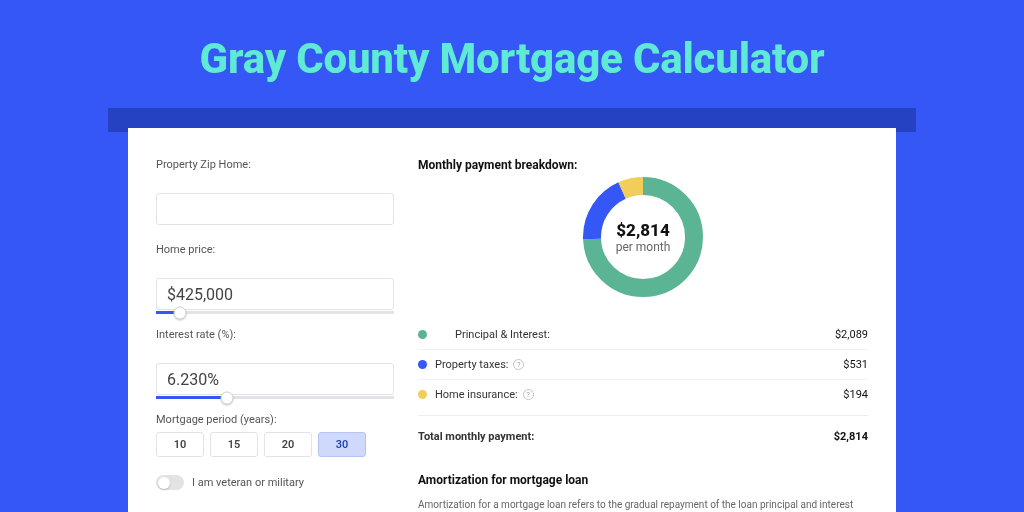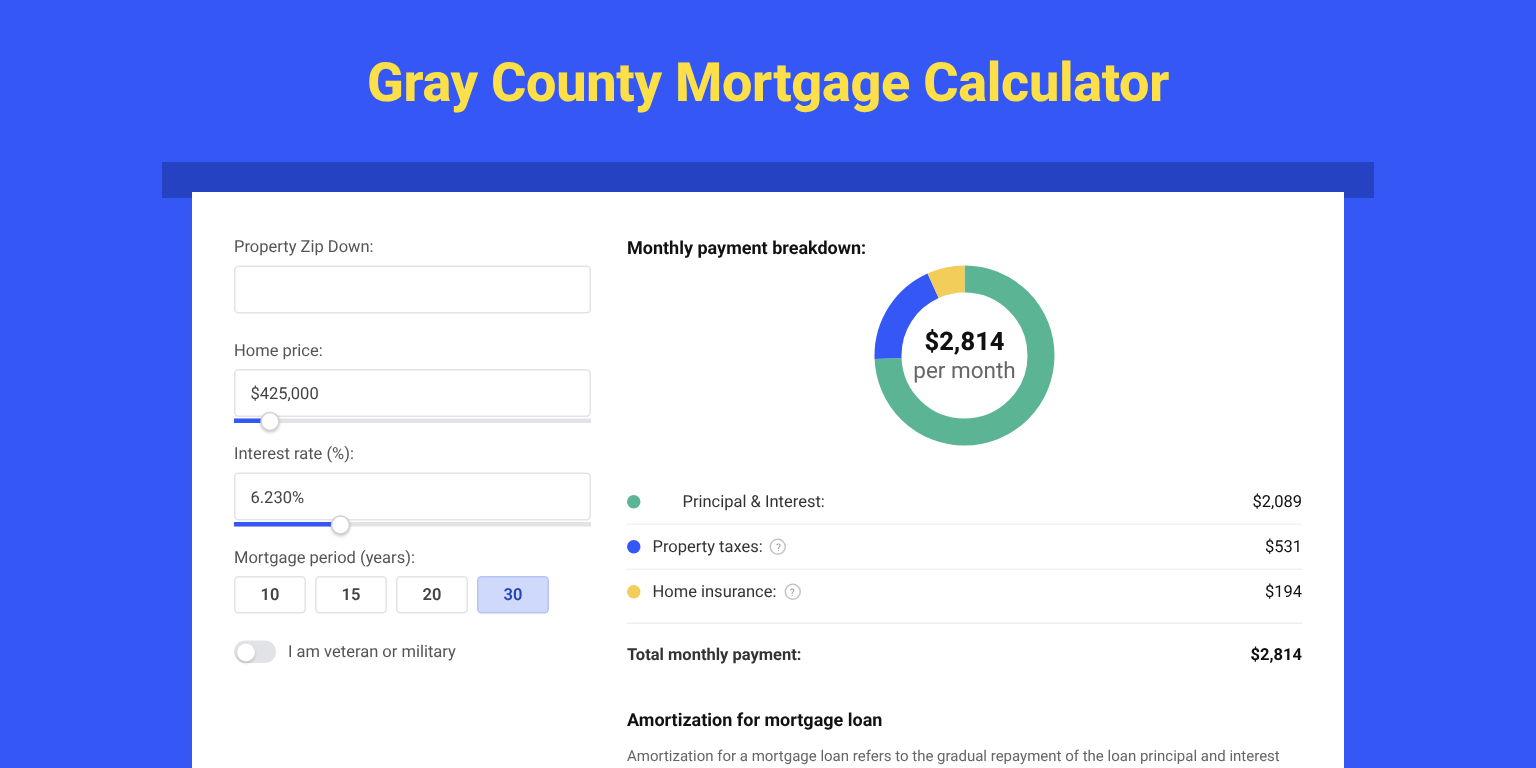--- a/index.html
+++ b/index.html
@@ -1,44 +1,44 @@
 <!DOCTYPE html>
 <html><head>
 <meta charset="utf-8">
 <style>
 * { margin: 0; padding: 0; box-sizing: border-box; font-family: -apple-system, "Segoe UI", Roboto, sans-serif; }
 html, body { width: 1024px; height: 512px; overflow: hidden; }
 body { background: #3557f5; }
-.page-title { text-align: center; padding: 34px 0 22px; font-size: 36px; font-weight: 800; color: #fde047; letter-spacing: -0.2px; }
+.page-title { text-align: center; padding: 34px 0 22px; font-size: 42px; font-weight: 800; color: #5eead4; letter-spacing: -0.2px; }
 .panel-bg { position: absolute; left: 108px; top: 108px; width: 808px; height: 24px; background: #2442c2; }
 .panel { position: absolute; left: 128px; top: 128px; width: 768px; height: 420px; background: #fff; padding: 30px 28px; display: flex; gap: 24px; }
 .left { width: 238px; font-size: 11px; color: #555; }
 .right { flex: 1; }
 .label { font-size: 11px; color: #555; margin-bottom: 6px; }
-.text-input { width: 100%; border: 1px solid #e2e3e6; border-radius: 3px; height: 32px; padding: 0 10px; font-size: 11px; color: #444; background: #fff; }
+.text-input { width: 100%; border: 1px solid #e2e3e6; border-radius: 3px; height: 32px; padding: 0 10px; font-size: 16px; color: #444; background: #fff; margin-top: 16px; }
 .block { position: relative; margin-bottom: 18px; }
 .slider { position: absolute; bottom: -4px; left: 0; right: 0; height: 3px; background: #e2e3e6; }
 .slider-fill { position: absolute; left: 0; top: 0; bottom: 0; background: #3557f5; }
 .slider-knob { position: absolute; top: 50%; transform: translate(-50%, -50%); width: 13px; height: 13px; border-radius: 50%; background: #fff; border: 1px solid #d0d1d5; box-shadow: 0 1px 2px rgba(0,0,0,.2); }
 .down-row { display: flex; gap: 8px; position: relative; }
 .down-row .text-input:first-child { flex: 2; }
 .down-row .text-input:last-child { flex: 1; }
 .period-row { display: flex; gap: 6px; }
 .period-btn { width: 48px; text-align: center; padding: 5px 0; font-size: 11px; color: #444; background: #fff; border: 1px solid #e2e3e6; border-radius: 3px; cursor: pointer; font-weight: 600; }
 .period-btn.active { background: #cfd9fb; border-color: #b6c4f2; color: #2744b4; }
 .toggle-row { display: flex; align-items: center; gap: 8px; margin-top: 18px; }
 .toggle { width: 28px; height: 15px; border-radius: 8px; background: #e2e3e6; position: relative; }
 .toggle::after { content: ""; position: absolute; left: 2px; top: 1.5px; width: 12px; height: 12px; border-radius: 50%; background: #fff; box-shadow: 0 1px 2px rgba(0,0,0,.2); }
 .breakdown-title { font-size: 12px; font-weight: 700; color: #111; margin-bottom: 4px; }
 .donut-wrap { display: flex; justify-content: center; margin-bottom: 22px; }
 .donut { position: relative; width: 122px; height: 122px; }
 .donut svg { transform: rotate(-90deg); }
 .donut-center { position: absolute; inset: 0; display: flex; flex-direction: column; align-items: center; justify-content: center; }
 .donut-amount { font-size: 17px; font-weight: 800; color: #111; }
-.donut-sub { font-size: 15px; color: #666; }
+.donut-sub { font-size: 12px; color: #666; }
 .legend-row { display: flex; align-items: center; padding: 8px 0; border-top: 1px solid #f1f1f3; font-size: 11px; }
 .legend-row:first-of-type { border-top: none; gap: 20px; }
 .dot { width: 9px; height: 9px; border-radius: 50%; margin-right: 8px; }
 .legend-label { flex: 1; color: #333; display: flex; align-items: center; gap: 5px; }
 .legend-val { font-weight: 400; color: #111; }
 .legend-total { font-weight: 700; }
 .info-icon { display: inline-flex; width: 11px; height: 11px; border: 1px solid #c4c5c9; border-radius: 50%; font-size: 7px; color: #999; align-items: center; justify-content: center; }
 .amort-title { font-size: 12px; font-weight: 700; color: #111; margin-top: 22px; margin-bottom: 10px; }
 .amort-text { font-size: 10px; color: #666; line-height: 1.5; }
 hr.sep { border: none; border-top: 1px solid #eceded; margin: 6px 0; }
@@ -47,21 +47,21 @@
 <body>
 
 <div class="page-title">Gray County Mortgage Calculator</div>
 <div class="panel-bg"></div>
 
 <div class="panel">
 
   <div class="left">
 
     <div class="block">
-      <div class="label">Property Zip Down:</div>
+      <div class="label">Property Zip Home:</div>
       <input class="text-input" type="text" value="" style="">
     </div>
 
     <div class="block">
       <div class="label">Home price:</div>
       <input class="text-input" type="text" value="$425,000" style="">
       <div class="slider">
         <div class="slider-fill" id="sf1" style="width: 10%;"></div>
         <div class="slider-knob" id="sk1" style="left: 10%;"></div>
       </div>

